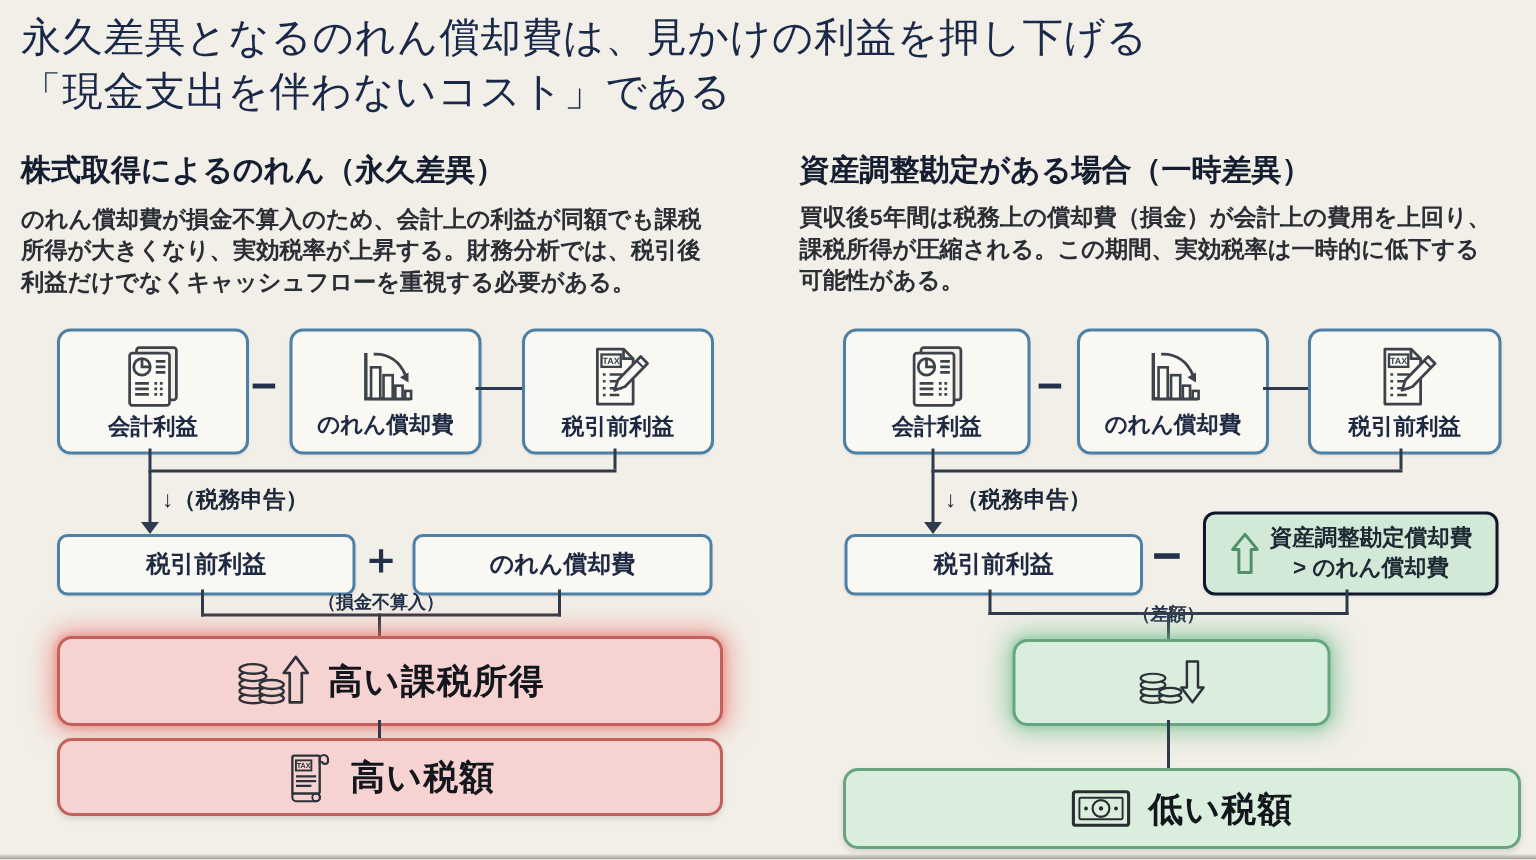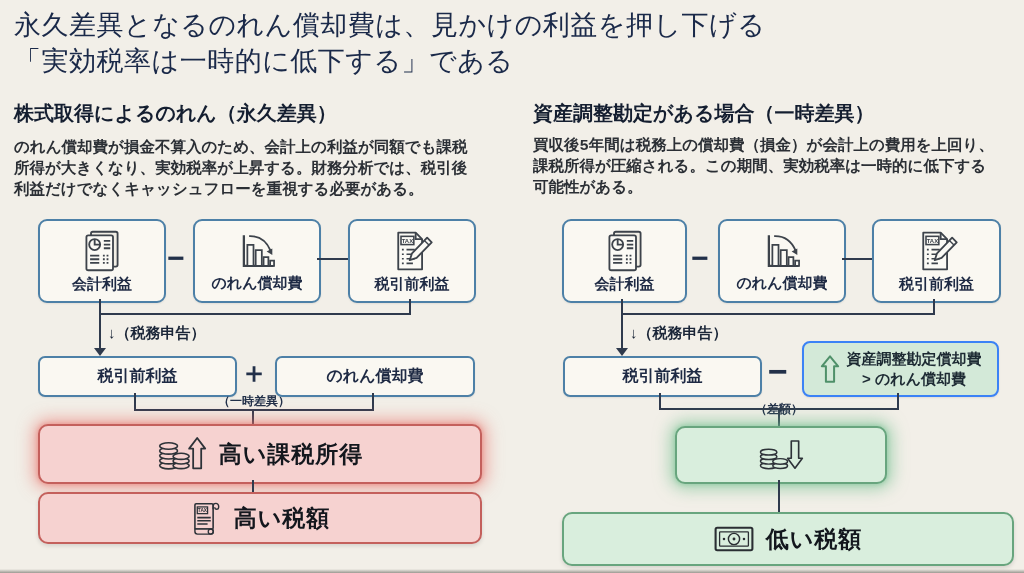--- a/index.html
+++ b/index.html
@@ -21,21 +21,21 @@
   .arrowhead{position:absolute;width:0;height:0;border-left:6px solid transparent;border-right:6px solid transparent;border-top:8px solid #2f3a4d;}
   .flow-note{position:absolute;transform:translateX(-50%);font-size:12px;font-weight:bold;color:#223049;white-space:nowrap;}
   .arrow-label{position:absolute;font-size:15px;font-weight:bold;color:#1b2638;white-space:nowrap;}
   .result{position:absolute;display:flex;align-items:center;justify-content:center;gap:12px;border-radius:10px;}
   .result .lbl{font-size:23px;font-weight:bold;color:#13171d;letter-spacing:1px;}
   .result.red{background:#f6d2d0;border:2px solid #c4605c;}
   .result.red.glow{box-shadow:0 0 16px 5px rgba(231,111,103,.55),0 0 4px 1px rgba(231,111,103,.4);font-family:Liberation Serif, serif;}
   .result.green{background:#d9eedd;border:2px solid #68a57e;}
   .result.green.glow{box-shadow:0 0 16px 5px rgba(110,190,140,.6),0 0 4px 1px rgba(110,190,140,.4);}
   .result.flat{box-shadow:0 2px 4px rgba(0,0,0,.12);}
-  .adjust-box{position:absolute;background:#d3e9d8;border:2px solid #3b82f6;border-radius:8px;
+  .adjust-box{position:absolute;background:#d3e9d8;border:2px solid #0f172a;border-radius:8px;
               display:flex;align-items:center;justify-content:center;gap:7px;box-shadow:0 1px 2px rgba(0,0,0,.08);}
   .adjust-box .lines{font-size:15px;font-weight:bold;color:#1d2a33;text-align:center;line-height:1.32;}
   .bottom-edge{position:absolute;left:0;right:0;bottom:0;height:4px;
                background:linear-gradient(to bottom,rgba(242,239,232,0),rgba(84,82,74,.55));}
   .hidden-defs{position:absolute;width:0;height:0;overflow:hidden;}
 </style>
 </head>
 <body>
 
 <svg class="hidden-defs" xmlns="http://www.w3.org/2000/svg" aria-hidden="true">
@@ -107,21 +107,21 @@
     <symbol id="sym-uparrow-green" viewBox="0 0 22 32">
       <polygon points="11,2 20,13 15.5,13 15.5,30 6.5,30 6.5,13 2,13" fill="none" stroke="#4f9069" stroke-width="2.2" stroke-linejoin="round"></polygon>
     </symbol>
   </defs>
 </svg>
 
 <main class="stage">
 
   <header class="title">
     <div>永久差異となるのれん償却費は、見かけの利益を押し下げる</div>
-    <div>「実効税率は一時的に低下する」である</div>
+    <div>「現金支出を伴わないコスト」である</div>
   </header>
 
   <h2 class="sec-heading" style="left:14px;top:100px;margin:0;">株式取得によるのれん（永久差異）</h2>
   <p class="sec-desc" style="left:14px;top:136px;margin:0;">のれん償却費が損金不算入のため、会計上の利益が同額でも課税
 所得が大きくなり、実効税率が上昇する。財務分析では、税引後
 利益だけでなくキャッシュフローを重視する必要がある。</p>
   <h2 class="sec-heading" style="left:533px;top:100px;margin:0;">資産調整勘定がある場合（一時差異）</h2>
   <p class="sec-desc" style="left:533px;top:136px;margin:0;font-family:Liberation Mono, monospace;">買収後5年間は税務上の償却費（損金）が会計上の費用を上回り、
 課税所得が圧縮される。この期間、実効税率は一時的に低下する
 可能性がある。</p>
@@ -151,21 +151,21 @@
   <div class="vline" style="left:409px;top:299px;height:14px;"></div>
   <div class="hline" style="left:99px;top:313px;width:312px;"></div>
   <div class="vline" style="left:99px;top:313px;height:36px;"></div>
   <div class="arrowhead" style="left:94px;top:348px;"></div>
   <span class="arrow-label" style="left:108px;top:324px;">↓（税務申告）</span>
 
   <div class="fbox-mid" style="left:38px;top:356px;width:195px;height:37px;">
     <span class="lbl">税引前利益</span>
   </div>
   <span class="op" style="left:254px;top:373px;font-size:28px;">＋</span>
-  <span class="flow-note" style="left:254px;top:393px;">（一時差異）</span>
+  <span class="flow-note" style="left:254px;top:393px;">（損金不算入）</span>
   <div class="fbox-mid" style="left:275px;top:356px;width:196px;height:37px;">
     <span class="lbl">のれん償却費</span>
   </div>
 
   <div class="vline" style="left:134px;top:393px;height:18px;"></div>
   <div class="vline" style="left:372px;top:393px;height:18px;"></div>
   <div class="hline" style="left:134px;top:409px;width:240px;"></div>
   <div class="vline" style="left:252px;top:409px;height:15px;"></div>
 
   <div class="result red glow" style="left:38px;top:424px;width:440px;height:56px;">

